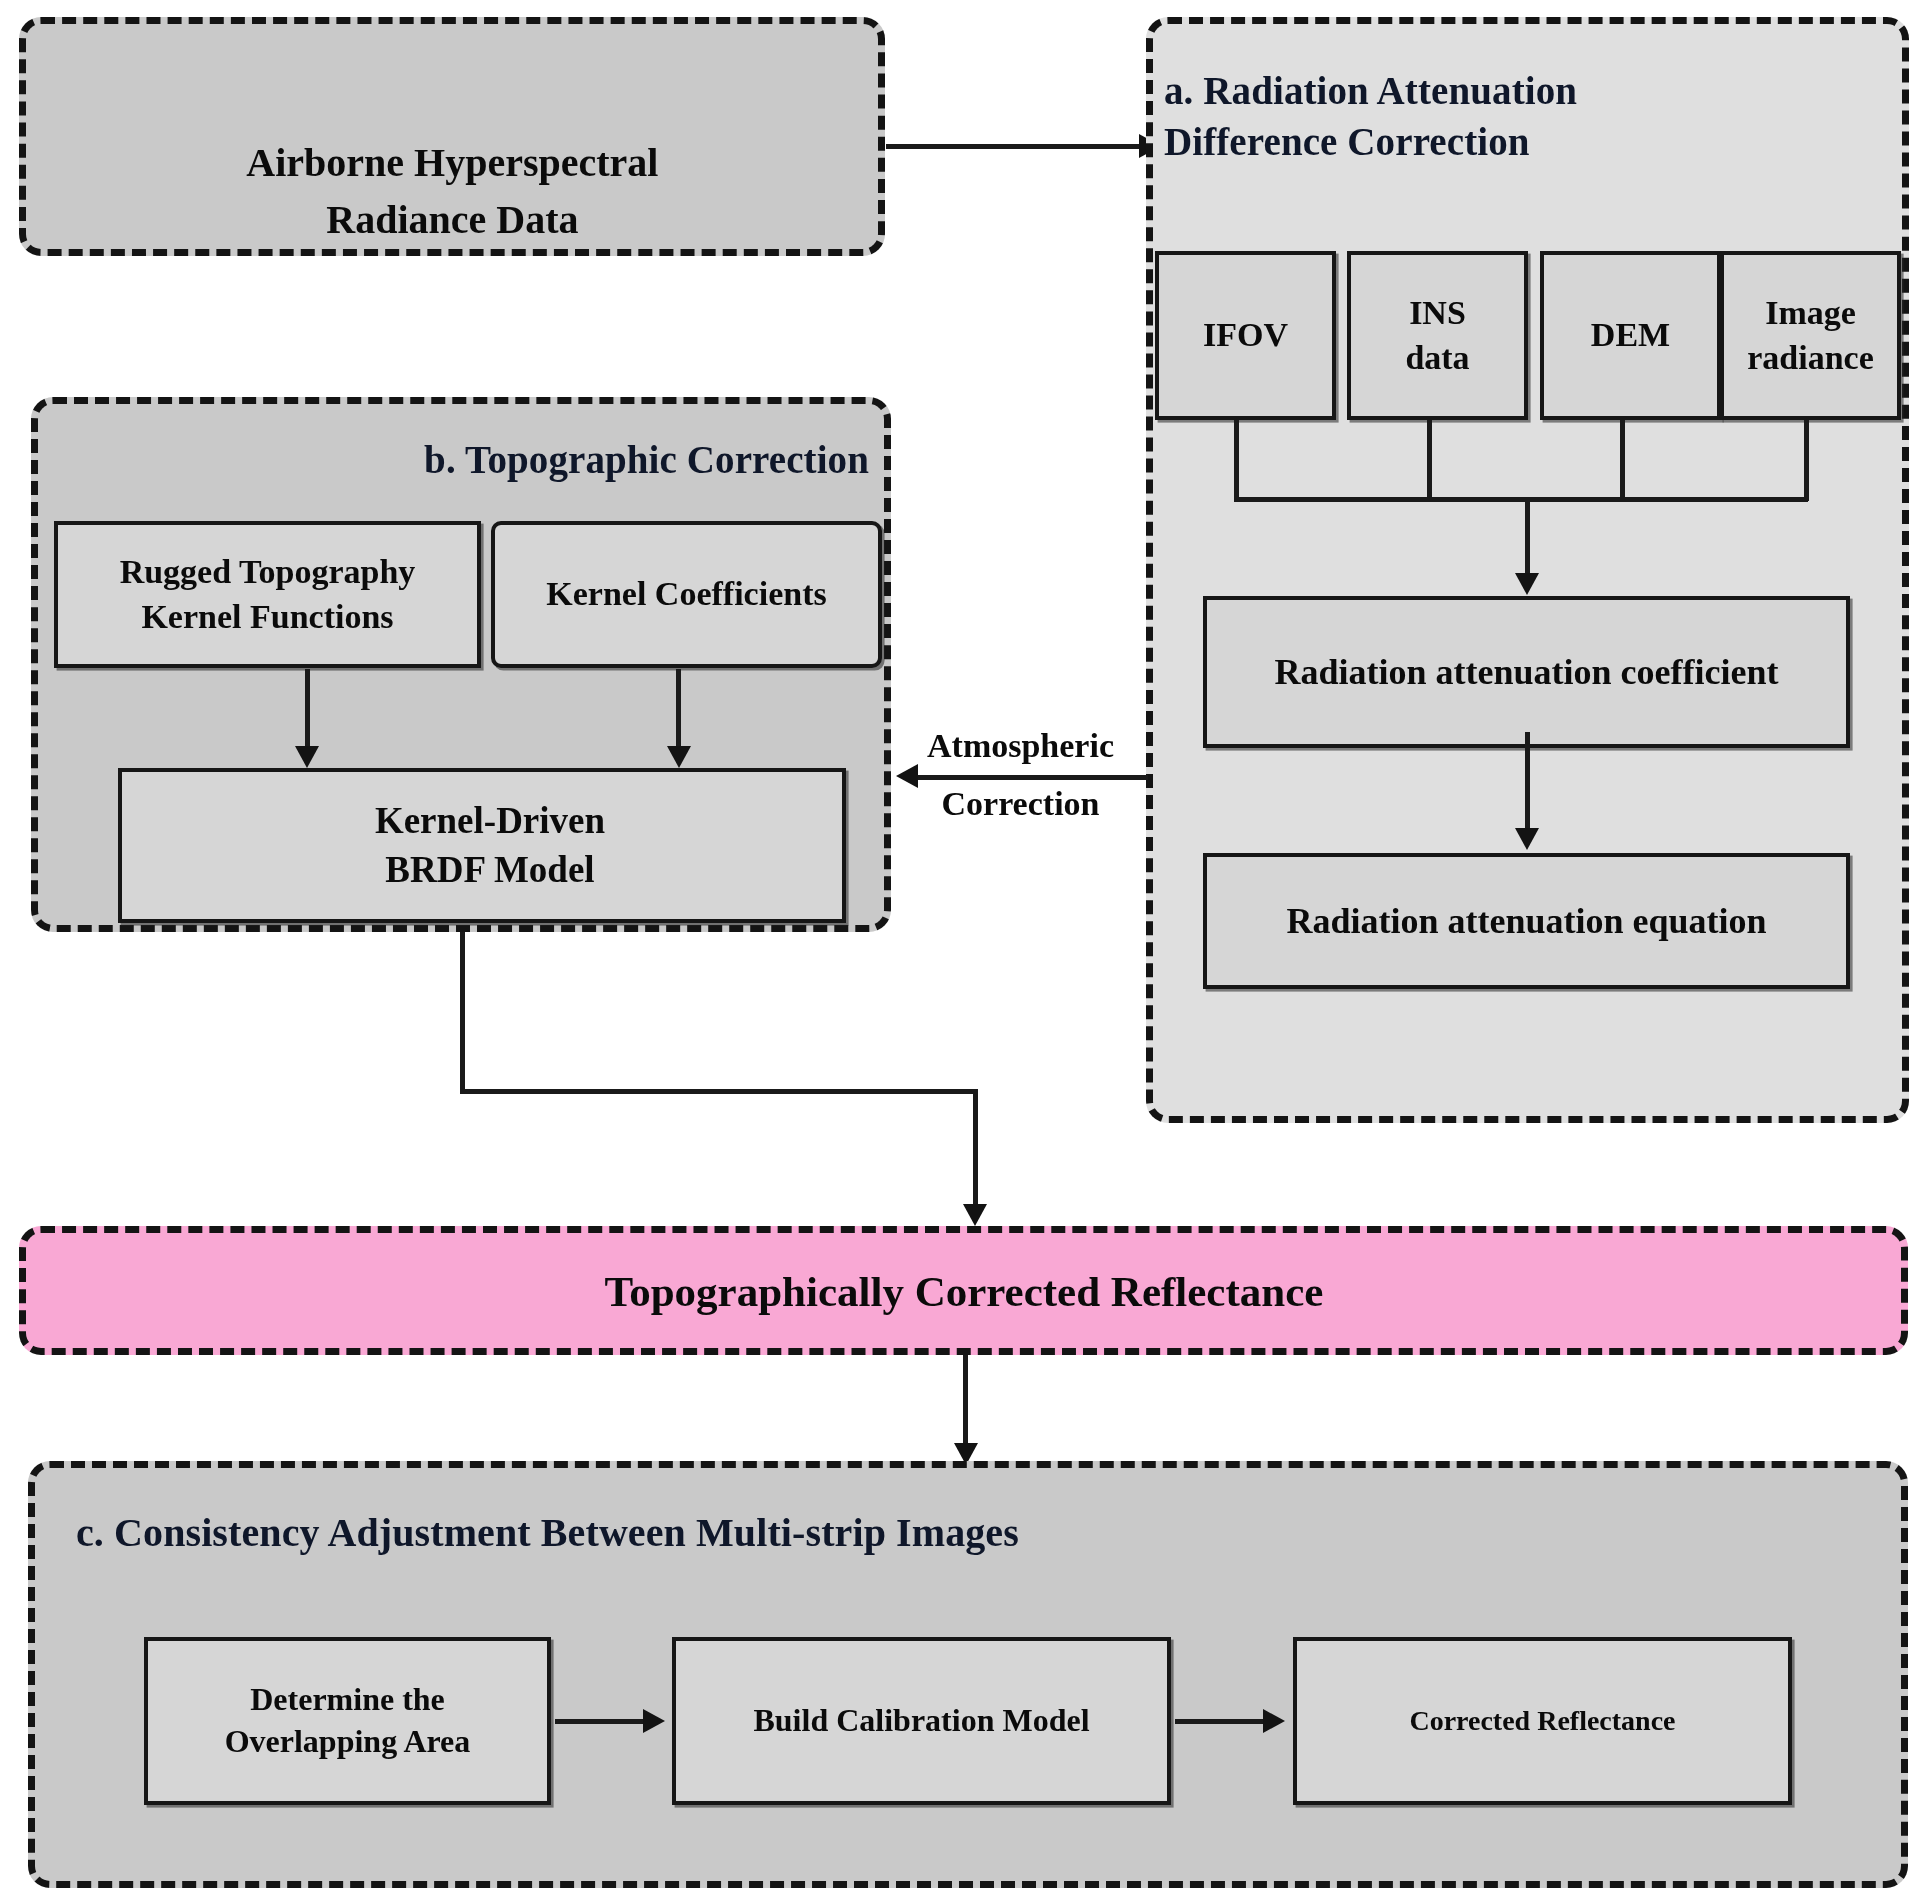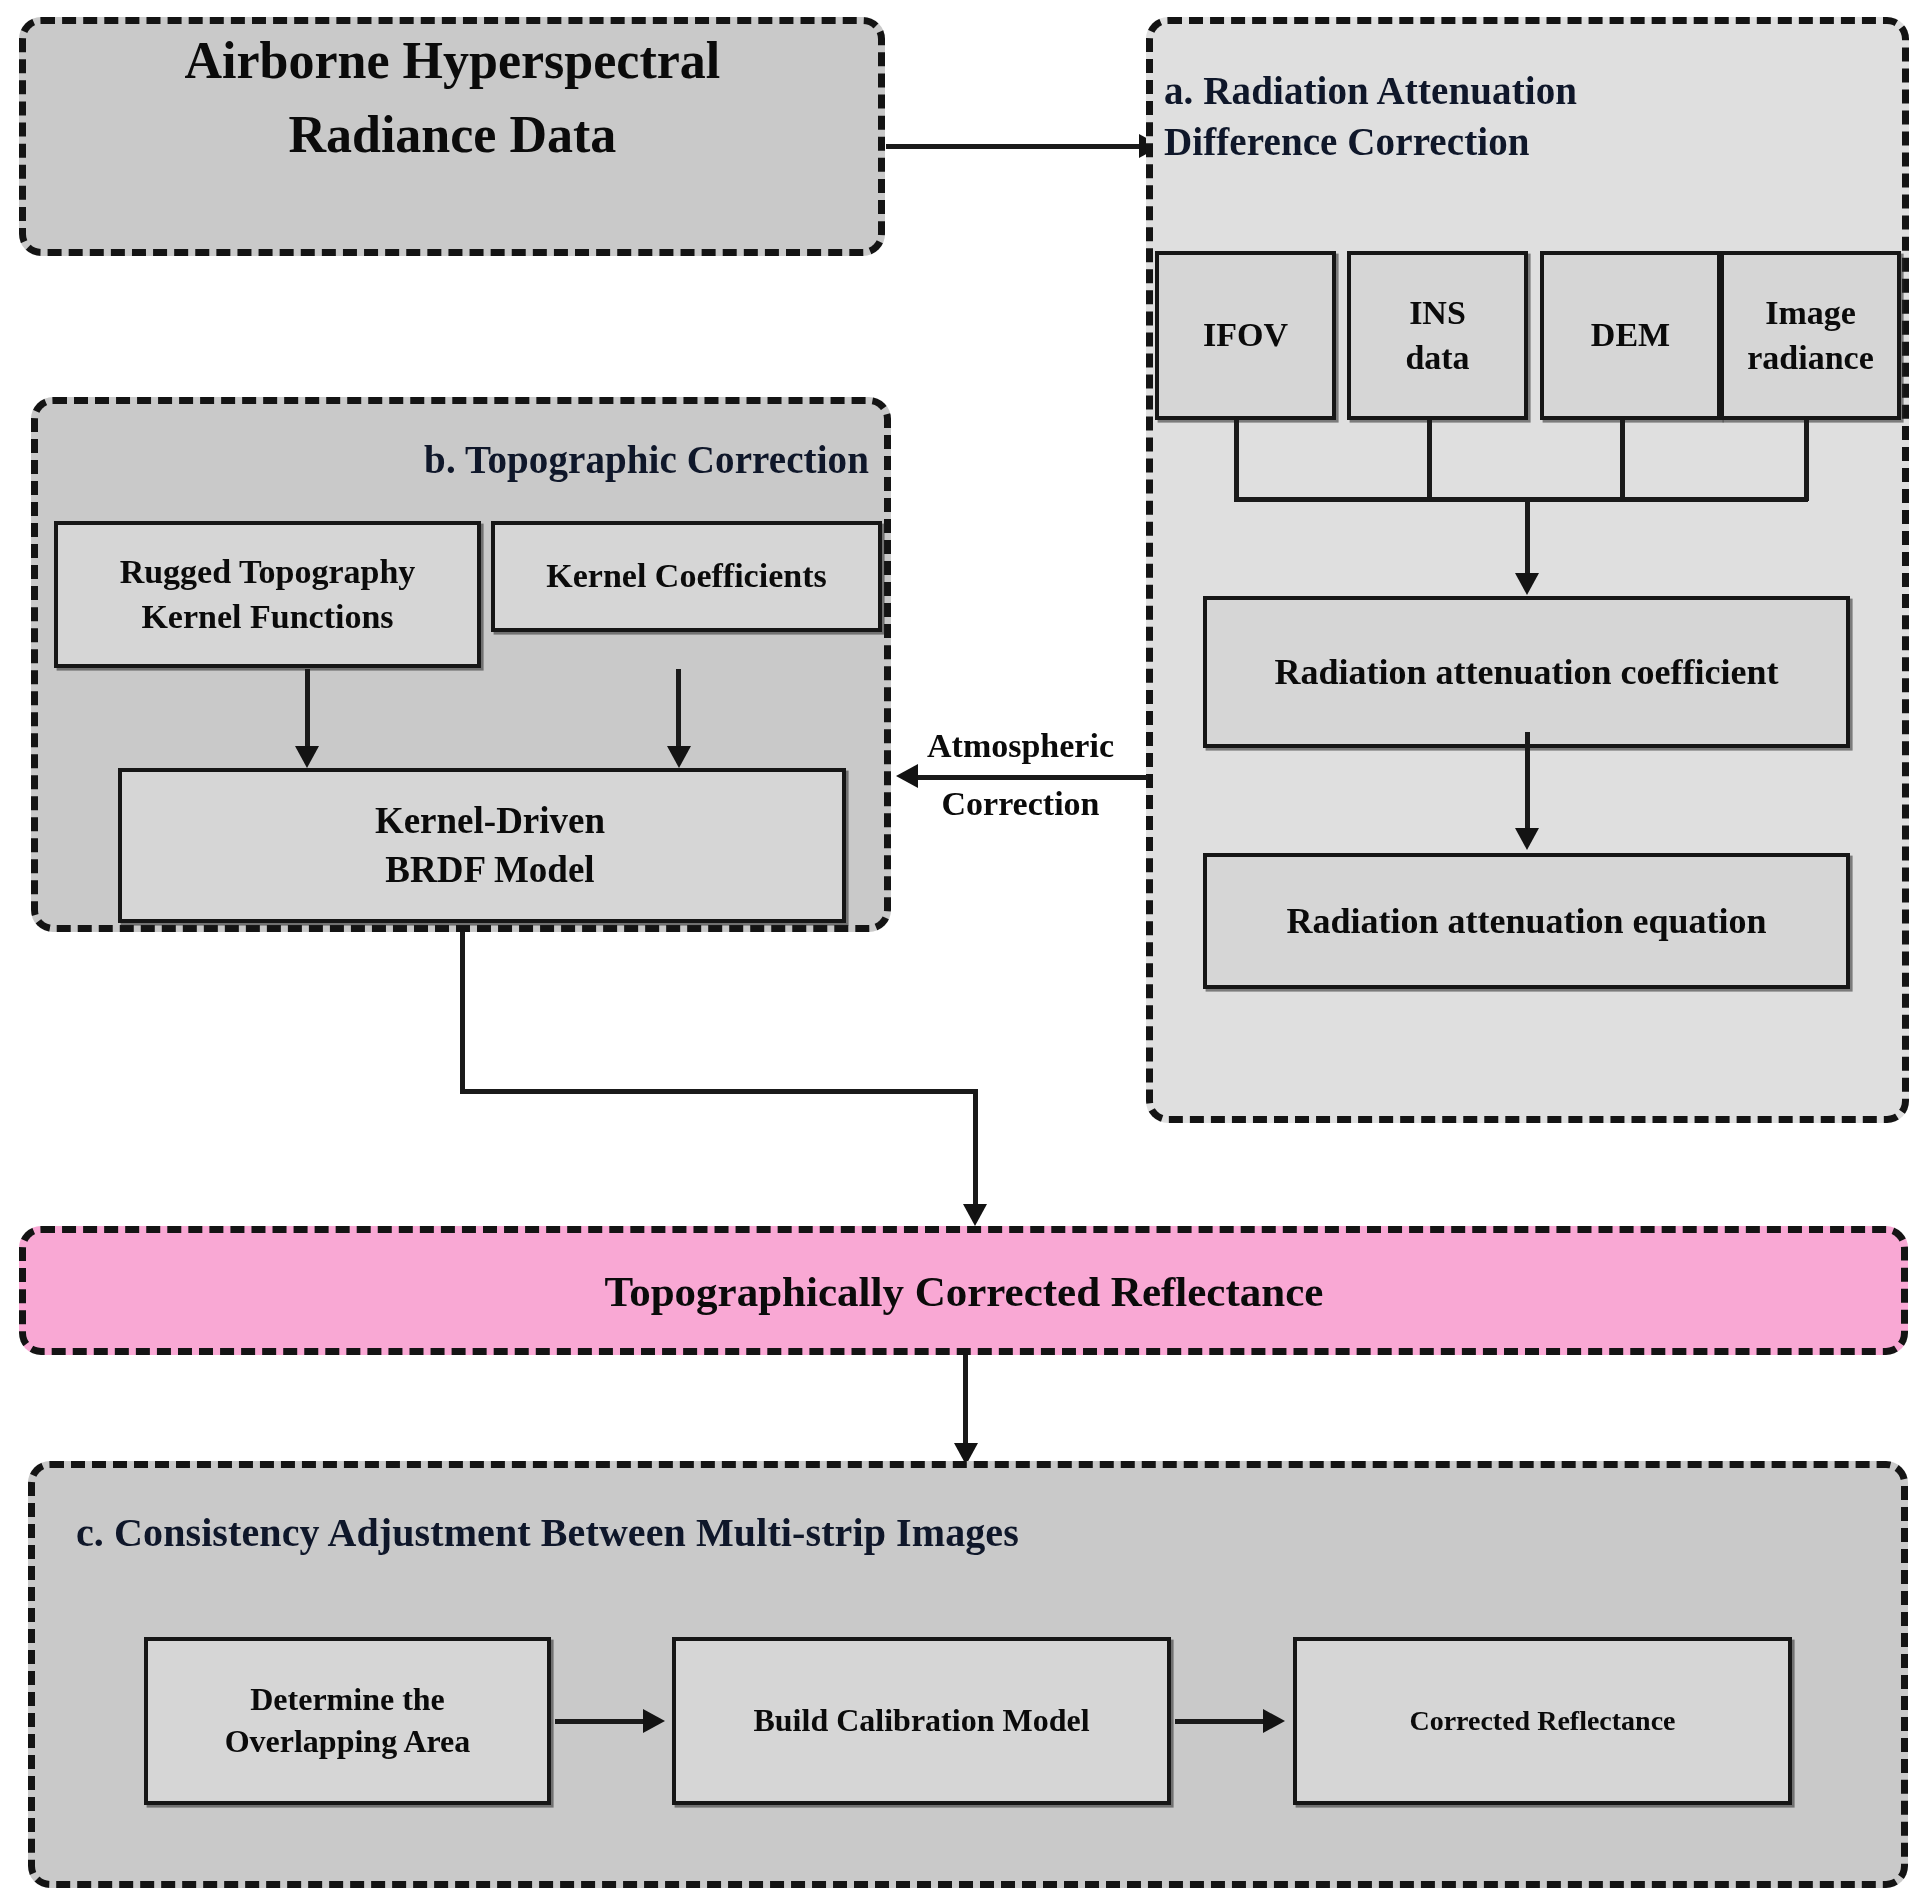--- a/index.html
+++ b/index.html
@@ -100,21 +100,21 @@
     font-weight: bold;
     color: #0b0b0b;
   }
 </style>
 </head>
 <body>
 
 <div id="canvas">
 
   <div class="dashed-panel panel-mid" style="left:19.4px; top:17px; width:866px; height:239px;">
-    <div style="position:absolute; left:0; top:0; width:100%; height:100%; display:flex; align-items:flex-start; justify-content:center; text-align:center; font-size:52px; font-weight:bold; line-height:1.42; color:#0b0b0b;">
+    <div style="position:absolute; left:0; top:0; width:100%; height:100%; display:flex; align-items:flex-end; justify-content:center; text-align:center; font-size:40px; font-weight:bold; line-height:1.42; color:#0b0b0b;">
       <div>
         <div>Airborne Hyperspectral</div>
         <div>Radiance Data</div>
       </div>
     </div>
   </div>
 
   <div class="ln-h" style="left:886px; top:144px; width:259px;"></div>
   <div class="arrow-right" style="left:1139px; top:134px;"></div>
 
@@ -172,21 +172,21 @@
 
   <div class="panel-title" style="left:54px; top:434px; width:815px; font-size:39px;text-align:right;">b. Topographic Correction</div>
 
   <div class="box" style="left:54px; top:521px; width:427px; height:147px; font-size:34px;">
     <div class="box-inner">
       <div>Rugged Topography</div>
       <div>Kernel Functions</div>
     </div>
   </div>
 
-  <div class="box" style="left:491px; top:521px; width:391px; height:111px; font-size:34px;">
+  <div class="box" style="left:491px; top:521px; width:391px; height:147px; font-size:34px;border-radius:10px;">
     <div class="box-inner">Kernel Coefficients</div>
   </div>
 
   <div class="ln-v" style="left:305px; top:669px; height:85px;"></div>
   <div class="arrow-down" style="left:295px; top:746px;"></div>
 
   <div class="ln-v" style="left:676px; top:669px; height:85px;"></div>
   <div class="arrow-down" style="left:667px; top:746px;"></div>
 
   <div class="box" style="left:118px; top:768px; width:728px; height:155px; font-size:37px;padding-left:16px;">

